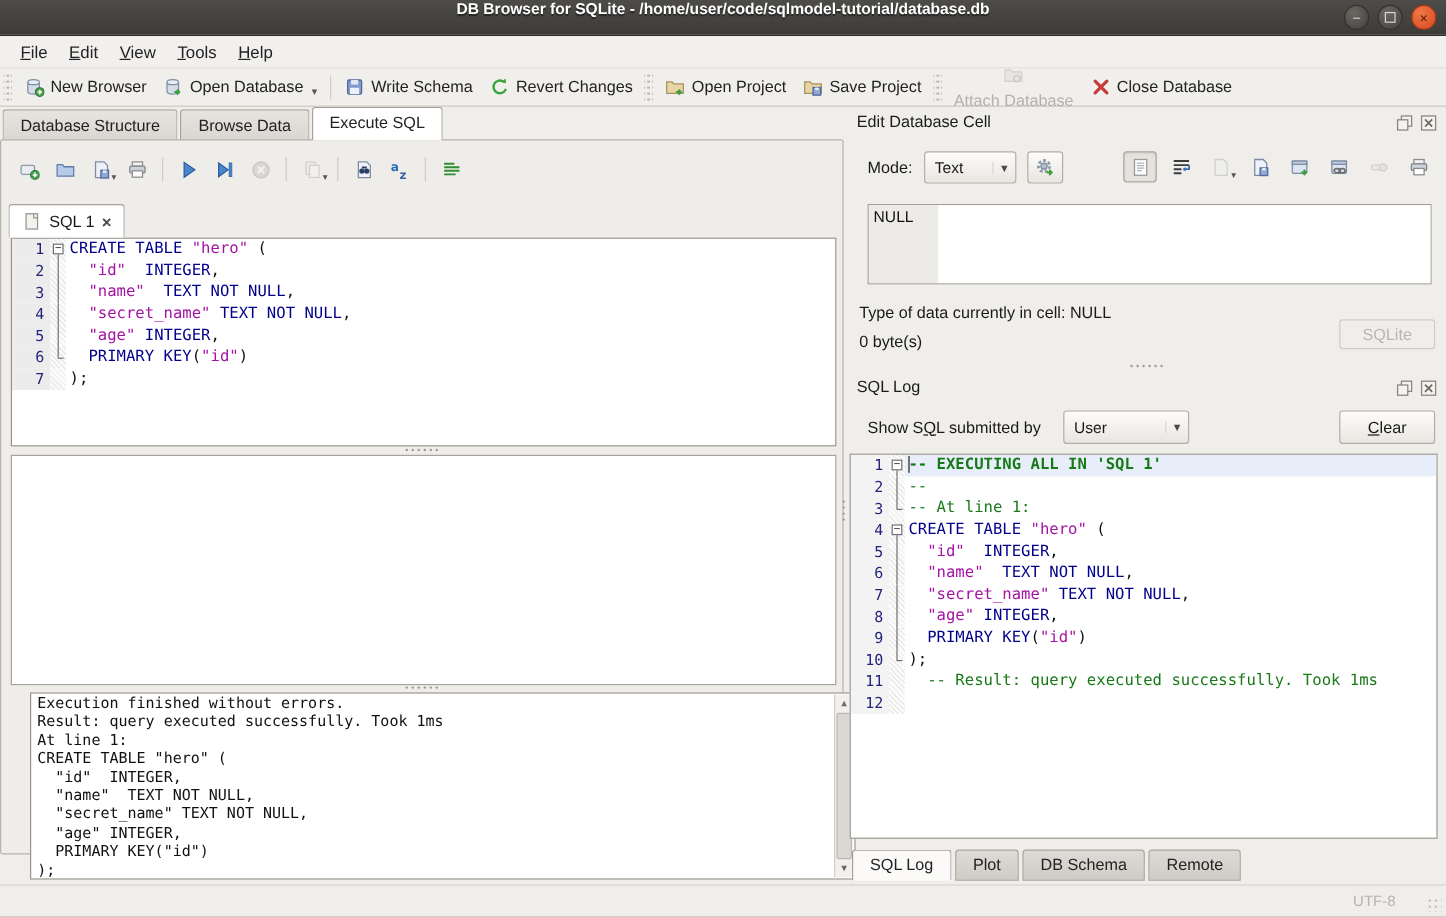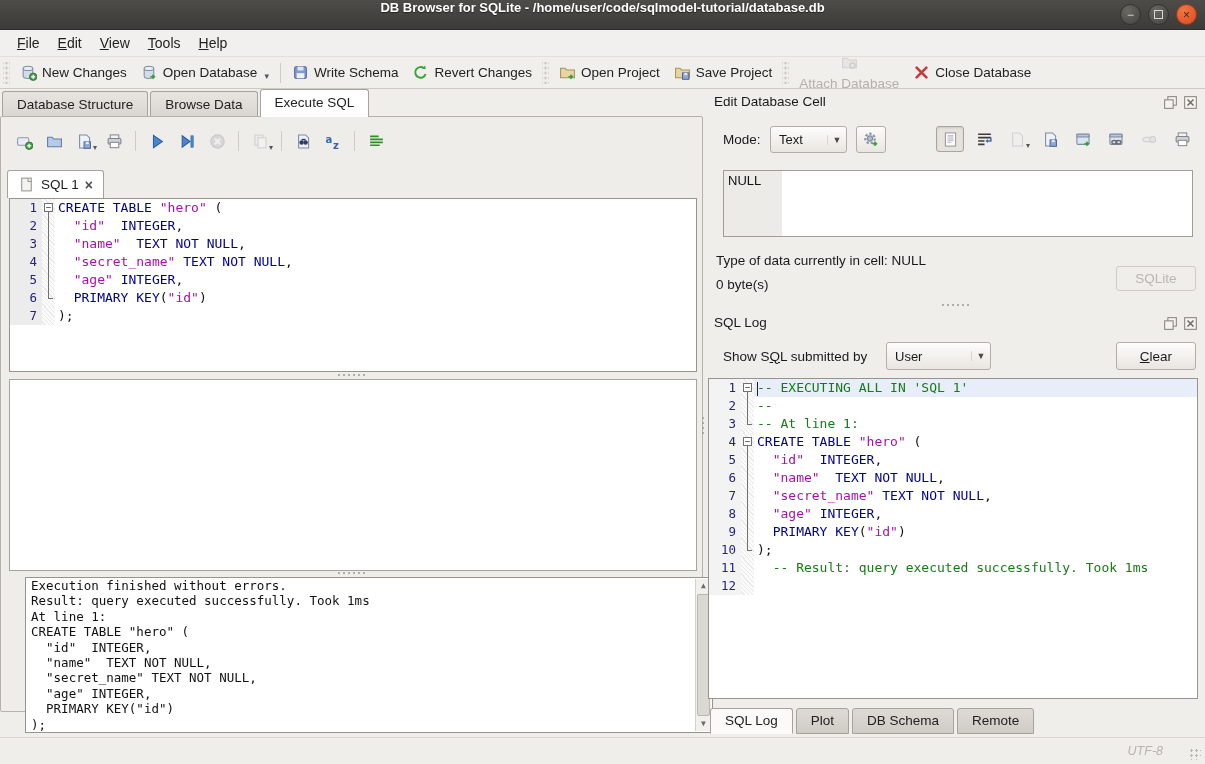--- a/index.html
+++ b/index.html
@@ -62,21 +62,21 @@
   .fold{flex:0 0 13px;position:relative;
     background-image:repeating-linear-gradient(45deg,#fbfbfb 0 2px,#e9e9e9 2px 3px);}
   .fold.mid::before,.fold.end::before,.fold.start::after{content:"";position:absolute;left:6px;width:1px;background:#707070;}
   .fold.mid::before{top:0;bottom:0;}
   .fold.end::before{top:0;height:9px;}
   .fold.end::after{content:"";position:absolute;left:6px;top:9px;width:5px;height:1px;background:#707070;}
   .fold.start::after{top:13px;bottom:0;}
   .fbox{position:absolute;left:2px;top:4px;width:9px;height:9px;border:1px solid #707070;background:#fff;
     font-size:9px;line-height:7px;text-align:center;color:#333;box-sizing:border-box;}
   .codetext{padding-left:3px;}
-  .cl.hl .codetext{background:#e7eefa;flex:1;}
+  .cl.hl .codetext{background:#e7eefa;flex:1;font-weight:bold;}
   .tk-k{color:#00008c;font-weight:normal;}
   .tk-s{color:#a513a5;}
   .tk-c{color:#177a17;}
   .tk-p{color:#111;}
   .caret-i{display:inline-block;width:1px;height:14px;background:#222;vertical-align:middle;margin-right:-1px;}
   
   .rline{height:15.4px;line-height:15.4px;white-space:pre;color:#111;padding-left:5px;}
   
   .vscroll{position:absolute;top:1px;right:1px;bottom:1px;width:15px;background:#f1f0ee;border-left:1px solid #d3d0ca;}
   .vscroll .arr{position:absolute;left:0;width:15px;height:14px;color:#6e6a64;font-size:8px;text-align:center;line-height:14px;}
@@ -109,21 +109,21 @@
   #logbox{left:2px;top:288px;width:488px;height:319px;}
   #logbox .ln{background:#f3f3f3;}
   
   #bottom-tabs{position:absolute;left:4px;top:618px;display:flex;align-items:flex-start;height:26px;}
   .btab{padding:4px 14px 5px;font-size:13.5px;background:linear-gradient(#dedad5,#cfcbc5);
     border:1px solid #a7a39c;margin-right:3px;border-radius:3px 3px 0 0;color:#222;}
   .btab.active{background:#fbfaf8;border-bottom-color:#fbfaf8;}
   
   #statusbar{position:absolute;left:0;top:737px;width:100%;height:27px;background:#f0eeea;
     border-top:1px solid #d8d4ce;box-sizing:border-box;}
-  #status-enc{position:absolute;right:42px;top:6px;font-size:12.5px;color:#b7b3ae;font-style:italic;}
+  #status-enc{position:absolute;right:42px;top:6px;font-size:12.5px;color:#b7b3ae;}
   #grip{position:absolute;right:4px;bottom:4px;width:12px;height:12px;
     background-image:radial-gradient(circle,#b9b5af 1px,transparent 1.2px);background-size:5px 5px;}
   svg{display:block;}
 </style>
 </head>
 <body>
 
 <div id="win">
 
   <div id="titlebar">
@@ -149,21 +149,21 @@
       <span class="tb-handle"></span>
       <div class="tb-btn">
         <span style="">
           <svg width="17" height="17" viewBox="0 0 16 16">
             <path d="M3 4.2v7.1c0 1.3 2 2.3 4.5 2.3s4.5-1 4.5-2.3V4.2" fill="#d3dce8" stroke="#7f8fa5"></path>
             <ellipse cx="7.5" cy="4.2" rx="4.5" ry="2" fill="#e9eef5" stroke="#7f8fa5"></ellipse>
             <circle cx="12.4" cy="12" r="3.5" fill="#43a047" stroke="#2e7031" stroke-width=".8"></circle>
             <path d="M12.4 10.2v3.6M10.6 12h3.6" stroke="#fff" stroke-width="1.2"></path>
           </svg>
         </span>
-        <span>New Changes</span>
+        <span>New Browser</span>
       </div>
       <div class="tb-btn">
         <span style="">
           <svg width="17" height="17" viewBox="0 0 16 16">
             <path d="M3 4.2v7.1c0 1.3 2 2.3 4.5 2.3s4.5-1 4.5-2.3V4.2" fill="#d3dce8" stroke="#7f8fa5"></path>
             <ellipse cx="7.5" cy="4.2" rx="4.5" ry="2" fill="#e9eef5" stroke="#7f8fa5"></ellipse>
             <path d="M8.8 12h3.6m-1.7-1.9 1.9 1.9-1.9 1.9" fill="none" stroke="#3aa03a" stroke-width="1.6"></path>
           </svg>
         </span>
         <span>Open Database</span>

